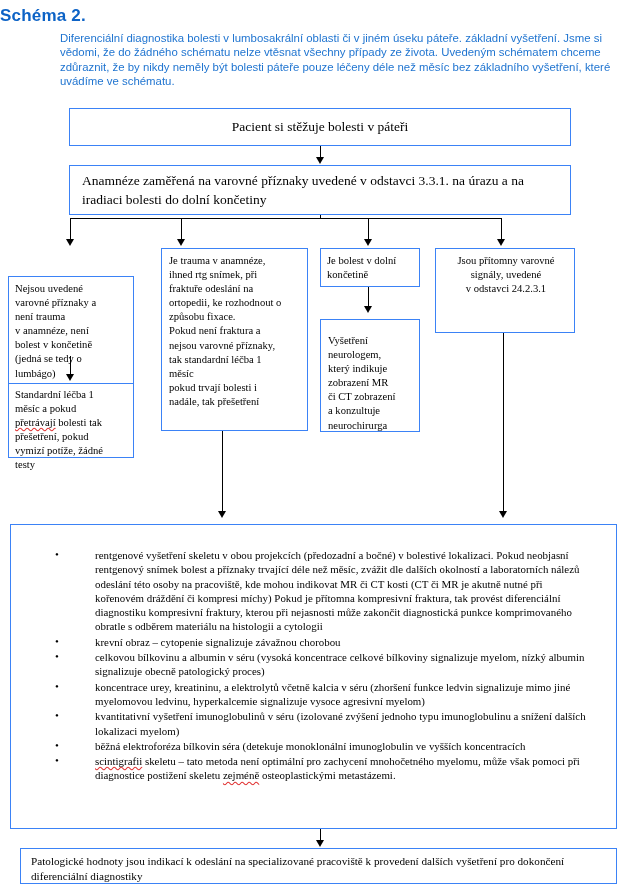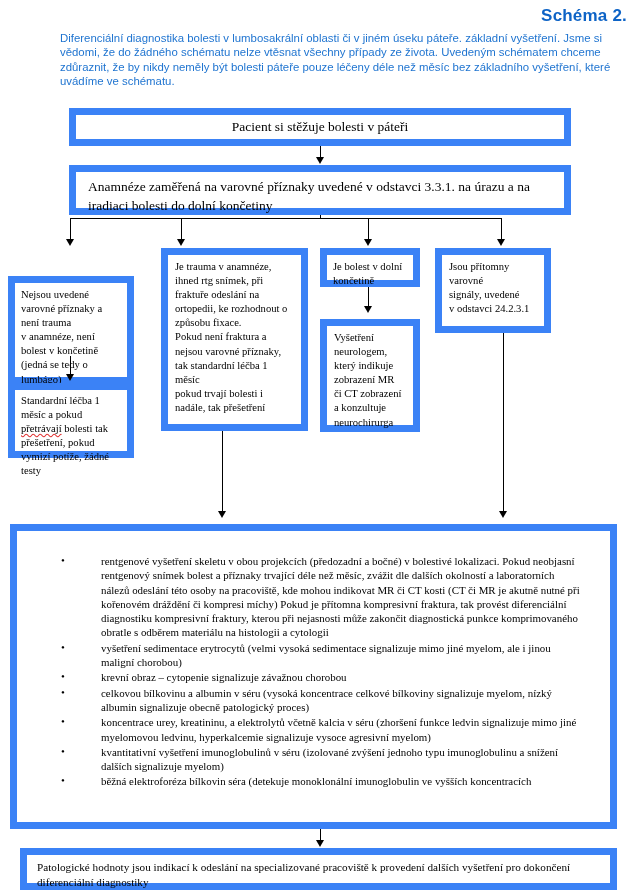--- a/index.html
+++ b/index.html
@@ -16,21 +16,21 @@
     color: #000000;
     overflow: hidden;
   }
 
   
   #schema-title {
     position: absolute;
     top: 6px;
     left: 0;
     width: 627px;
-    text-align: right;
+    text-align: left;
     font-family: "Liberation Sans", sans-serif;
     font-weight: bold;
     font-size: 17px;
     color: #0d63c6;
     letter-spacing: 0.2px;
   }
   #intro-paragraph {
     position: absolute;
     top: 31px;
     left: 24px;
@@ -39,21 +39,21 @@
     font-size: 11.4px;
     line-height: 14.4px;
     color: #1f74d0;
     text-align: left;
     margin-left: 36px;
   }
 
   
   .box {
     position: absolute;
-    border: 7px solid #3b82f6;
+    border: 1px solid #3b82f6;
     background: #ffffff;
     box-sizing: border-box;
     font-family: "Liberation Serif", serif;
     color: #000;
   }
   .box-text {
     display: block;
     white-space: pre-line;
   }
 
@@ -67,24 +67,24 @@
   #box-anamneza {
     left: 69px;  top: 165px;  width: 502px;  height: 50px;
     padding: 5px 12px 0 12px;
   }
   #box-anamneza .box-text { font-size: 13.5px; line-height: 19px; }
 
   
   #box-b1 { left: 8px;   top: 248px; width: 126px; height: 108px; padding: 5px 5px 0 6px; margin-top: 28px; }
   #box-b2 { left: 161px; top: 248px; width: 147px; height: 183px; padding: 5px 5px 0 7px; }
   #box-b3 { left: 320px; top: 248px; width: 100px; height: 39px;  padding: 5px 0 0 6px; }
-  #box-b4 { left: 435px; top: 248px; width: 116px; height: 85px;  padding: 5px 5px 0 7px; }
+  #box-b4 { left: 435px; top: 248px; width: 140px; height: 85px;  padding: 5px 5px 0 7px; text-align: center; }
 
   #box-b1b { left: 8px;   top: 383px; width: 126px; height: 75px;  padding: 4px 5px 4px 6px; }
-  #box-b3b { left: 320px; top: 319px; width: 100px; height: 113px; padding: 5px 4px 0 7px; }
+  #box-b3b { left: 320px; top: 319px; width: 100px; height: 113px; padding: 14px 4px 0 7px; }
 
   #box-b1 .box-text,
   #box-b2 .box-text,
   #box-b3 .box-text,
   #box-b4 .box-text,
   #box-b1b .box-text,
   #box-b3b .box-text { font-size: 10.6px; line-height: 14.1px; }
 
   
   #box-zakladni {
@@ -116,21 +116,21 @@
     top: -1px;
     font-size: 11px;
   }
   .sp { 
     text-decoration: underline wavy #e03030;
     text-decoration-skip-ink: none;
   }
 
   
   #box-patologicke {
-    left: 20px; top: 848px; width: 597px; height: 42px;
+    left: 20px; top: 848px; width: 597px; height: 36px;
     padding: 5px 6px 0 10px;
   }
   #box-patologicke .box-text { font-size: 11.2px; line-height: 14.6px; }
 
   
   .vline {
     position: absolute;
     width: 1px;
     background: #000000;
   }
@@ -237,26 +237,26 @@
 
 <div class="vline" style="left:222px; top:431px; height:80px;"></div>
 <div class="arrowhead" style="left:218px; top:511px;"></div>
 
 <div class="vline" style="left:503px; top:333px; height:178px;"></div>
 <div class="arrowhead" style="left:499px; top:511px;"></div>
 
 <div class="box" id="box-zakladni">
   <ul id="zakladni-list">
     <li>rentgenové vyšetření skeletu v obou projekcích (předozadní a bočné) v bolestivé lokalizaci. Pokud neobjasní rentgenový snímek bolest a příznaky trvající déle než měsíc, zvážit dle dalších okolností a laboratorních nálezů odeslání této osoby na pracoviště, kde mohou indikovat MR či CT kosti (CT či MR je akutně nutné při kořenovém dráždění či kompresi míchy)  Pokud je přítomna kompresivní fraktura, tak provést diferenciální diagnostiku kompresivní fraktury, kterou při nejasnosti může zakončit diagnostická punkce komprimovaného obratle s odběrem materiálu na histologii a cytologii</li>
-    <li>vyšetření sedimentace erytrocytů (velmi vysoká sedimentace signalizuje mimo jiné myelom, ale i jinou maligní chorobou)</li>
     <li> krevní obraz – cytopenie signalizuje závažnou chorobou</li>
     <li>celkovou bílkovinu a albumin v séru (vysoká koncentrace celkové bílkoviny signalizuje myelom, nízký albumin signalizuje obecně patologický proces)</li>
     <li>koncentrace urey, kreatininu, a elektrolytů včetně kalcia v séru (zhoršení funkce ledvin signalizuje mimo jiné myelomovou ledvinu, hyperkalcemie signalizuje vysoce agresivní myelom)</li>
-    <li>kvantitativní vyšetření imunoglobulinů v séru (izolované zvýšení jednoho typu imunoglobulinu a snížení dalších signalizuje myelom)</li>
+    <li>kvantitativní vyšetření imunoglobulinů v séru (izolované zvýšení jednoho typu imunoglobulinu a snížení dalších lokalizaci myelom)</li>
     <li>běžná elektroforéza bílkovin séra (detekuje monoklonální imunoglobulin ve vyšších koncentracích</li>
+    <li><span class="sp">scintigrafii</span><span> skeletu – tato metoda není optimální pro zachycení mnohočetného myelomu, může však pomoci při diagnostice postižení skeletu </span><span class="sp">zejméně</span><span> osteoplastickými metastázemi.</span></li>
   </ul>
 </div>
 
 <div class="vline" style="left:320px; top:829px; height:12px;"></div>
 <div class="arrowhead" style="left:316px; top:840px;"></div>
 
 <div class="box" id="box-patologicke">
   <span class="box-text">Patologické hodnoty jsou indikací k odeslání na specializované pracoviště k provedení dalších vyšetření pro dokončení diferenciální diagnostiky</span>
 </div>
 

